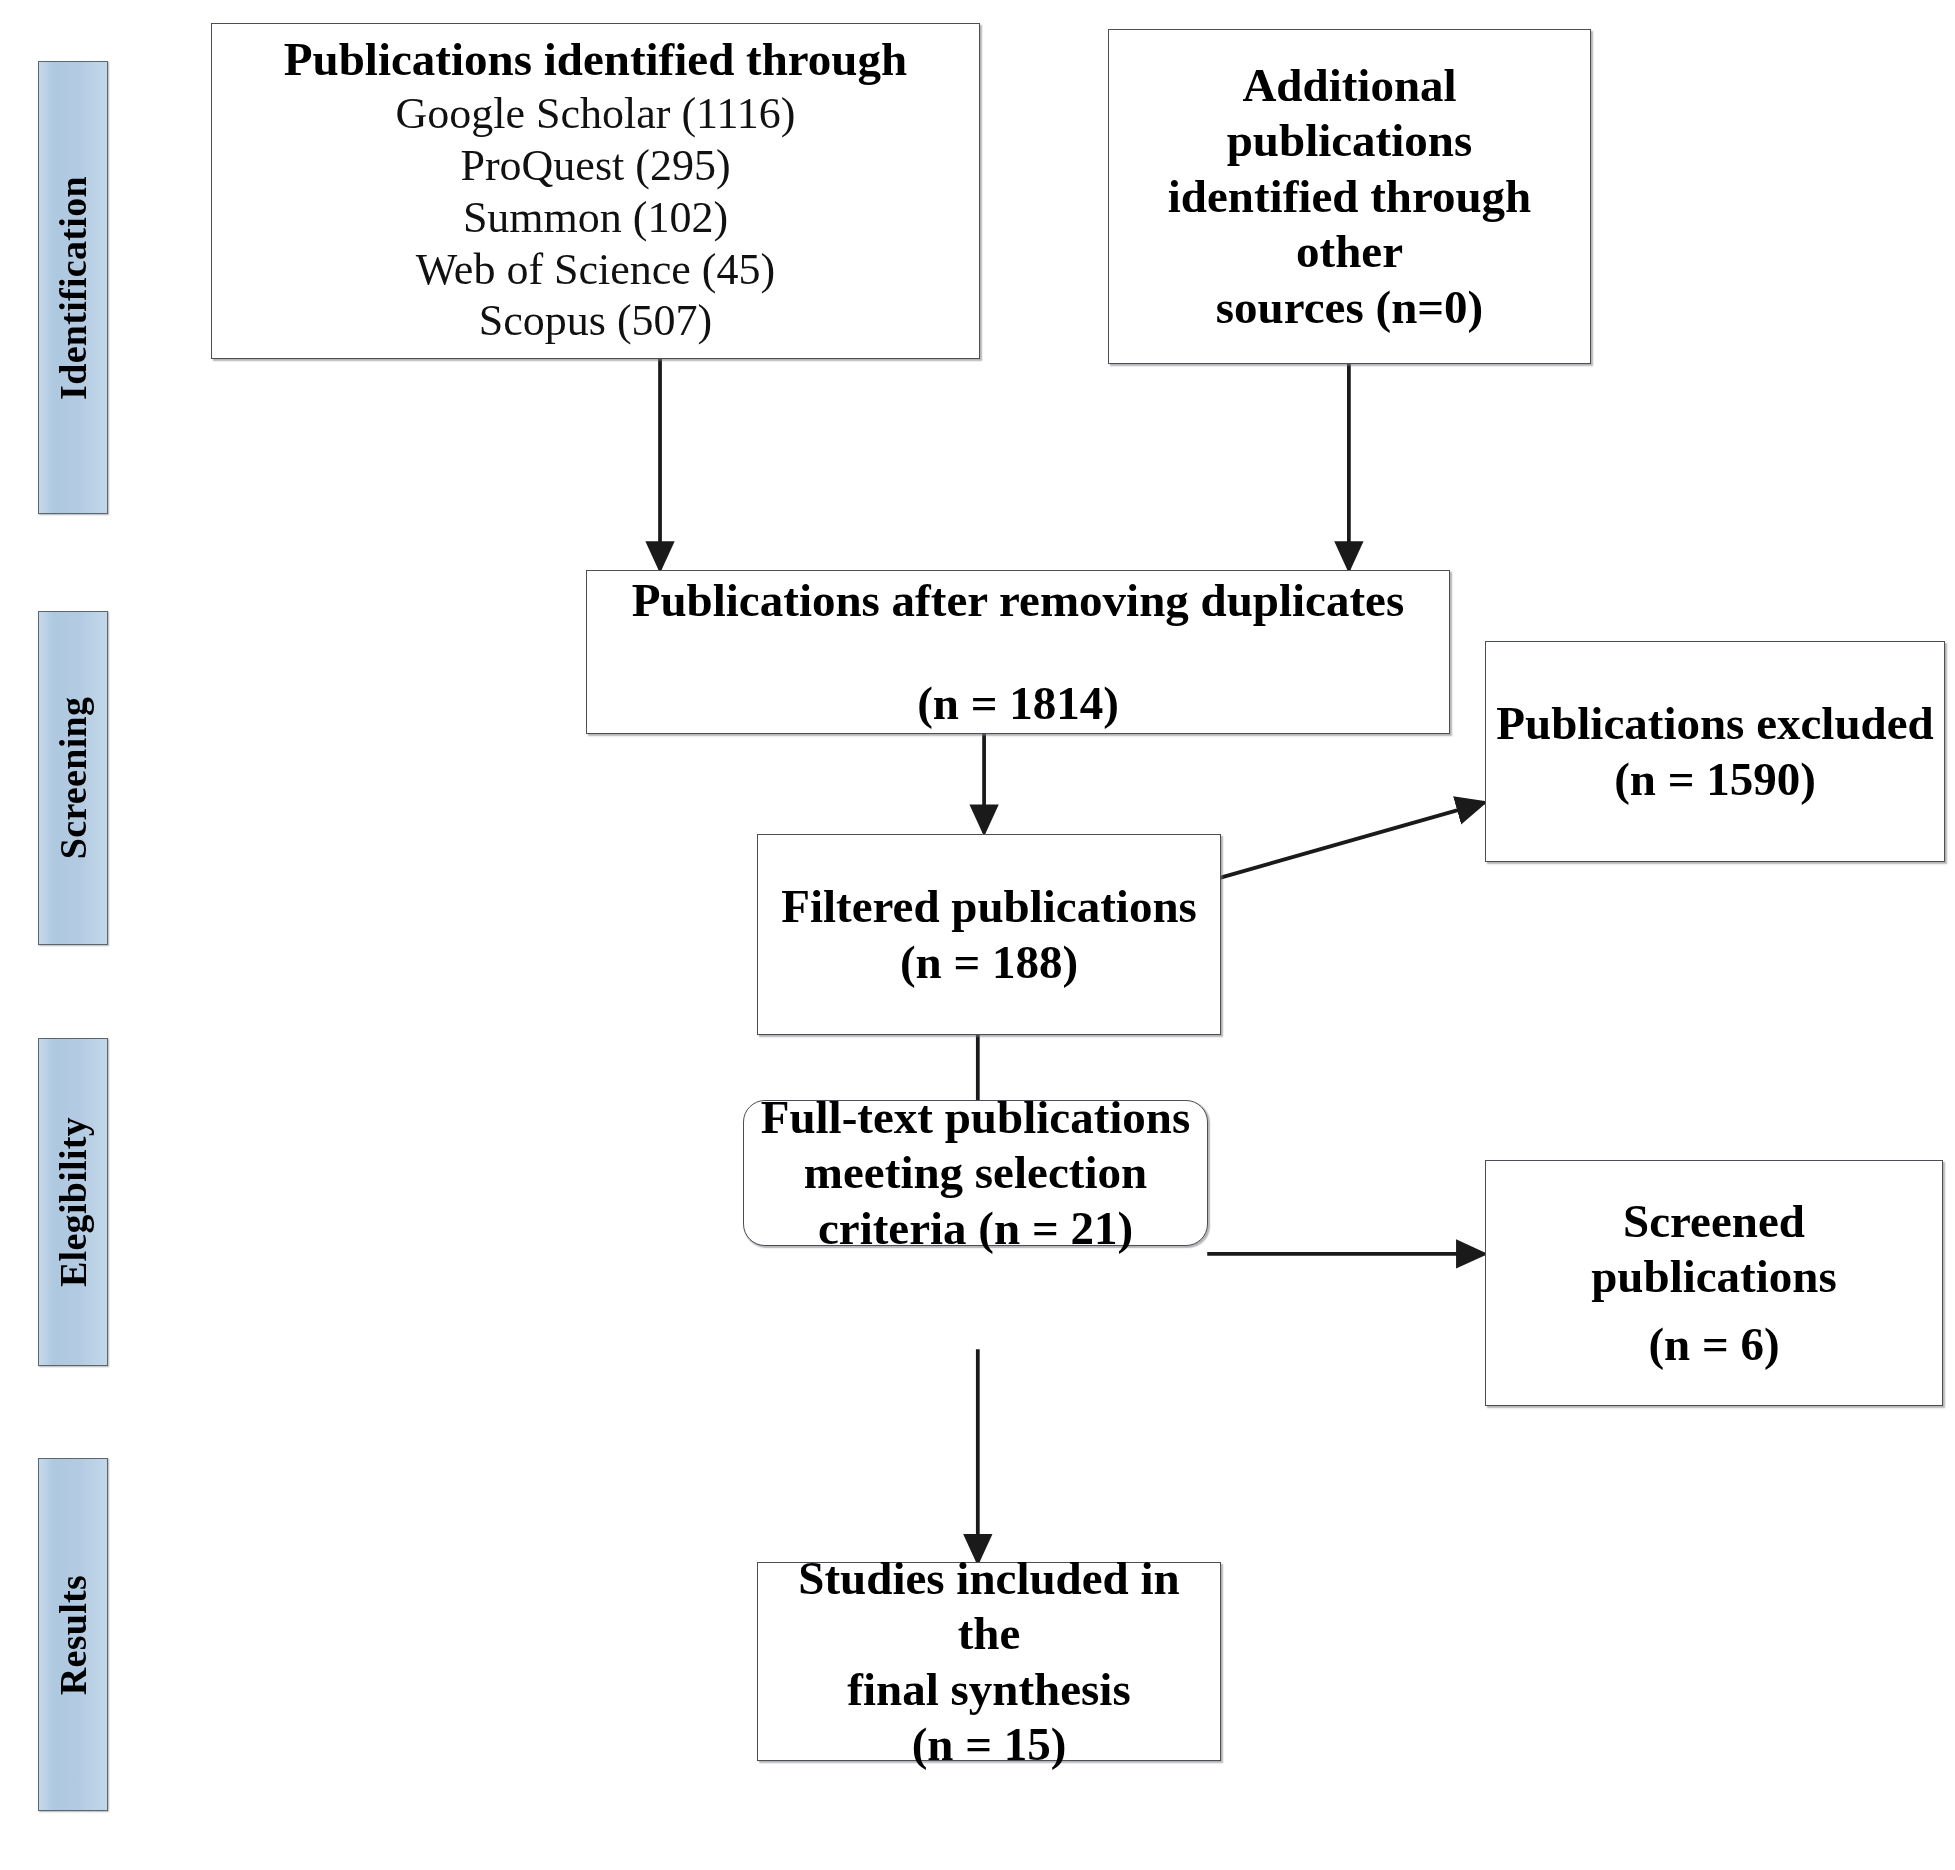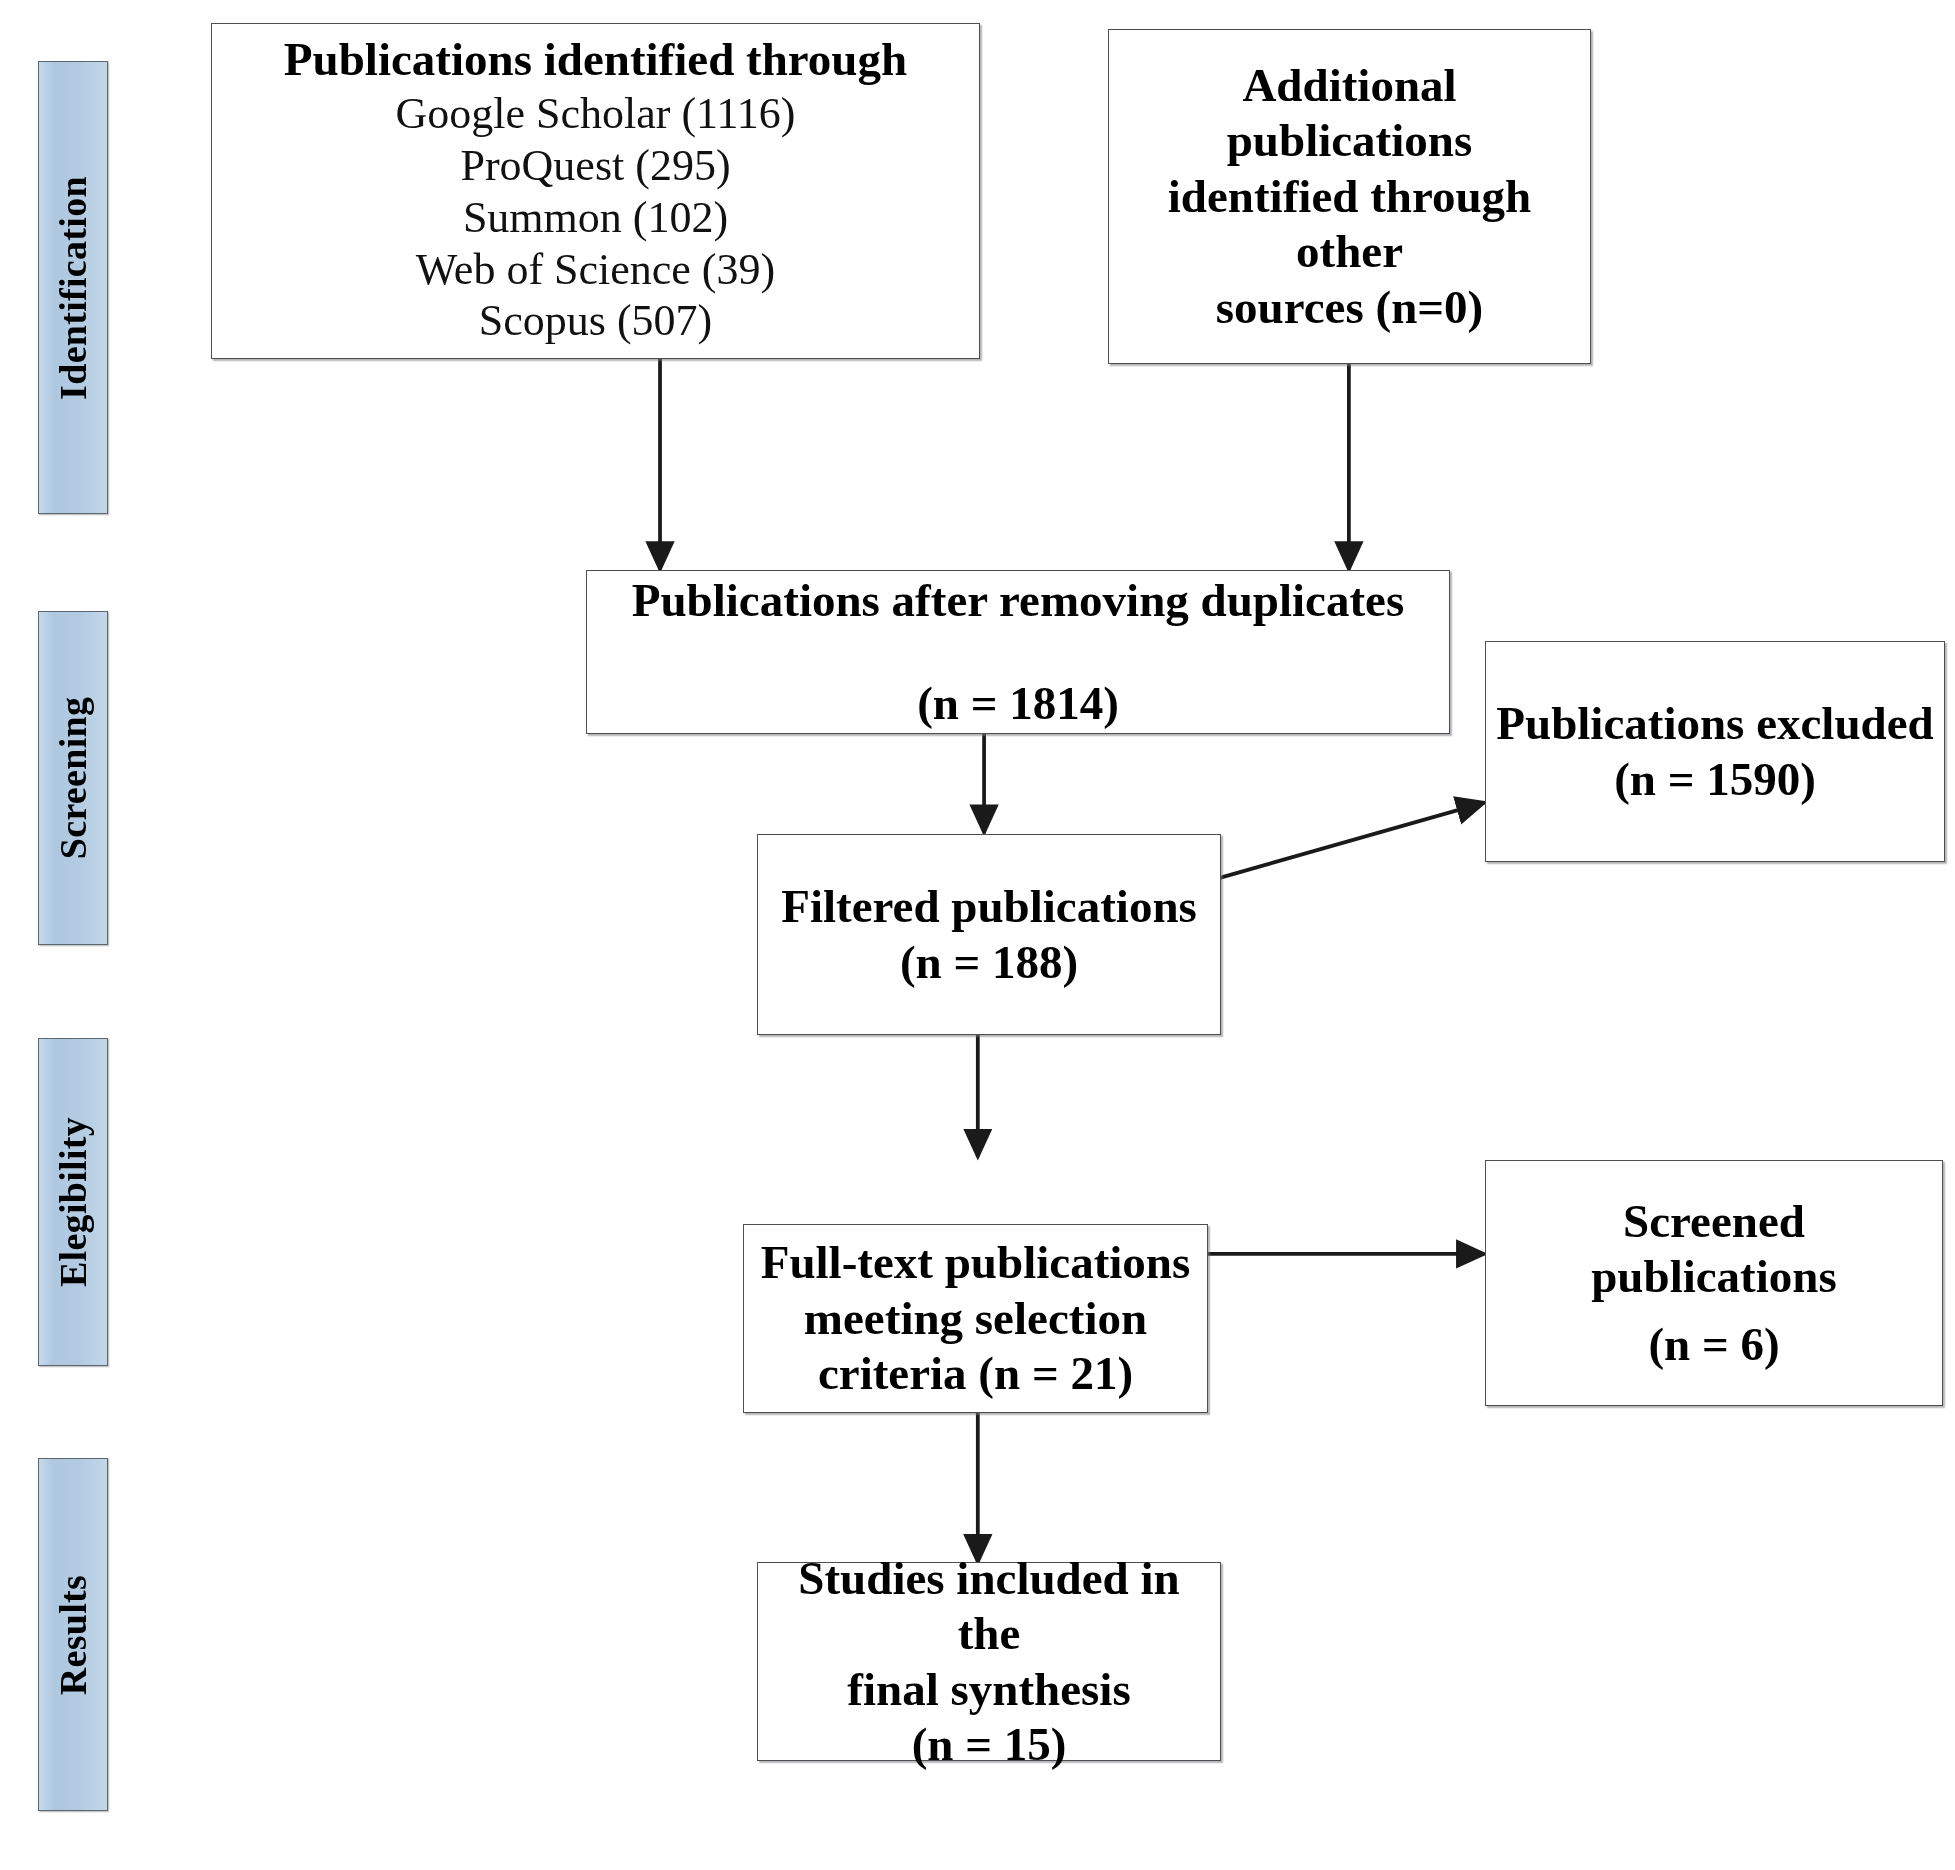--- a/index.html
+++ b/index.html
@@ -119,21 +119,21 @@
 
   <div class="stage-label" style="left:38px; top:1458px; width:68px; height:351px;">
     <span class="stage-text">Results</span>
   </div>
 
   <div class="flow-box top-left" style="left:211px; top:22.6px; width:769px; height:336px;">
     <div class="headline">Publications identified through</div>
     <div class="subline">Google Scholar (1116)</div>
     <div class="subline">ProQuest (295)</div>
     <div class="subline">Summon (102)</div>
-    <div class="subline">Web of Science (39)</div>
+    <div class="subline">Web of Science (45)</div>
     <div class="subline">Scopus (507)</div>
   </div>
 
   <div class="flow-box" style="left:1108px; top:29px; width:483px; height:335px;">
     <div class="headline">Additional publications</div>
     <div class="headline">identified through other</div>
     <div class="headline">sources (n=0)</div>
   </div>
 
   <div class="flow-box" style="left:586px; top:570px; width:864px; height:164px;gap:48px;">
@@ -144,21 +144,21 @@
   <div class="flow-box" style="left:1485px; top:641px; width:460px; height:221px;align-items:center;">
     <div class="headline">Publications excluded</div>
     <div class="headline">(n = 1590)</div>
   </div>
 
   <div class="flow-box" style="left:757px; top:834px; width:464px; height:201px;">
     <div class="headline">Filtered publications</div>
     <div class="headline">(n = 188)</div>
   </div>
 
-  <div class="flow-box" style="left:743px; top:1224px; width:465px; height:189px;">
+  <div class="flow-box" style="left:743px; top:1100px; width:465px; height:146px;border-radius:22px;">
     <div class="headline">Full-text publications</div>
     <div class="headline">meeting selection</div>
     <div class="headline">criteria (n = 21)</div>
   </div>
 
   <div class="flow-box" style="left:1485px; top:1160px; width:458px; height:246px;gap:12px;">
     <div class="headline">Screened publications</div>
     <div class="headline">(n = 6)</div>
   </div>
 

